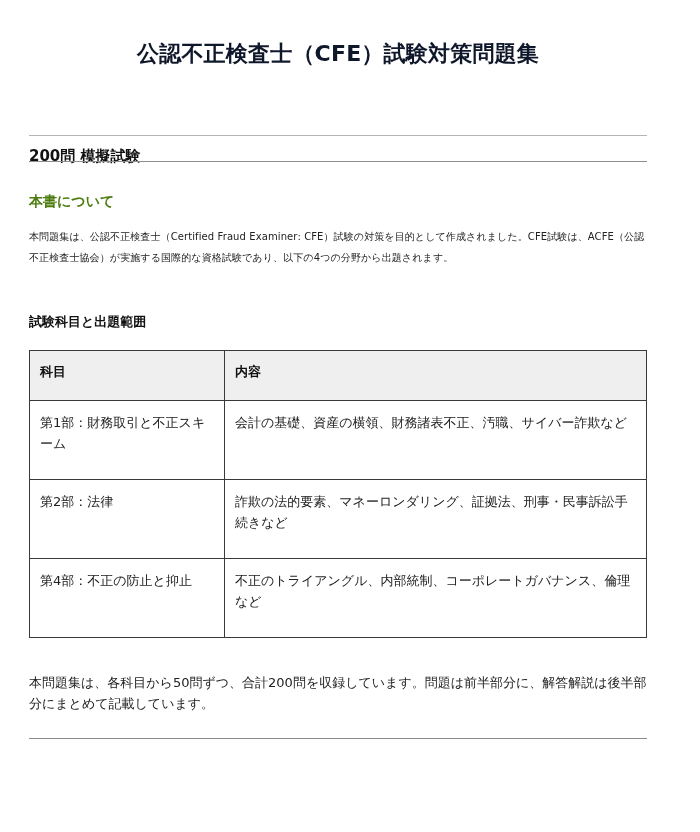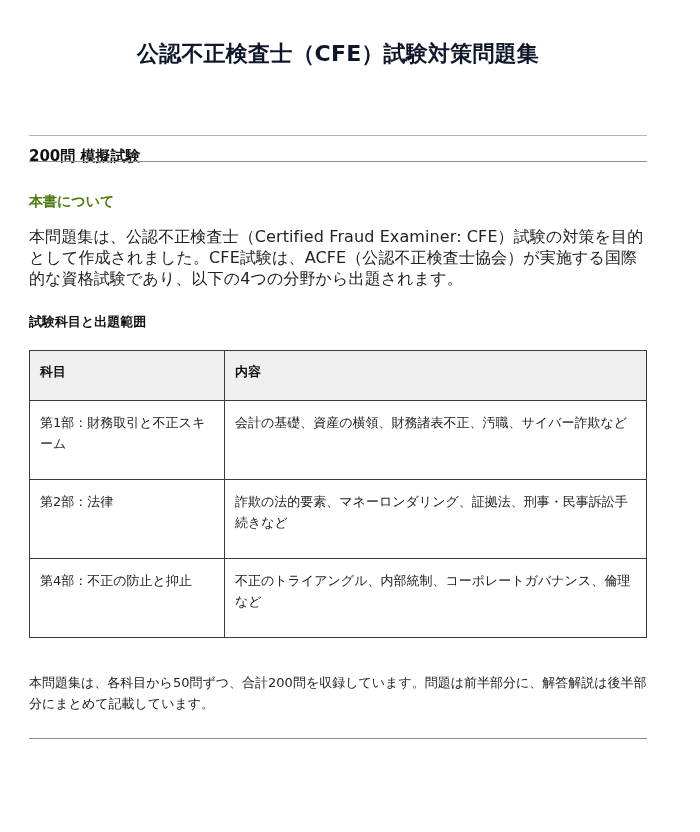--- a/index.html
+++ b/index.html
@@ -25,21 +25,21 @@
     }
     .rule.r1 { top: 135px; background: #b5b5b5; }
     .rule.r2 { top: 161px; background: #8f8f8f; }
     .rule.r3 { top: 738px; background: #8a8a8a; }
     .section-heading {
       position: absolute; left: 0; top: 190px;
       font-size: 14px; font-weight: bold; color: #4d7c0f; line-height: 22px;
     }
     .paragraph {
       position: absolute; left: 0; width: 622px; top: 226px;
-      font-size: 16px; line-height: 21px; color: #222;
+      font-size: 10px; line-height: 21px; color: #222;
       letter-spacing: 0.1px;
     }
     .sub-heading {
       position: absolute; left: 0; top: 311px;
       font-size: 13px; font-weight: bold; color: #111; line-height: 22px;
     }
     table.scope-table {
       position: absolute; left: 0; top: 350px; width: 618px;
       border-collapse: collapse; font-size: 13px; color: #222;
     }

